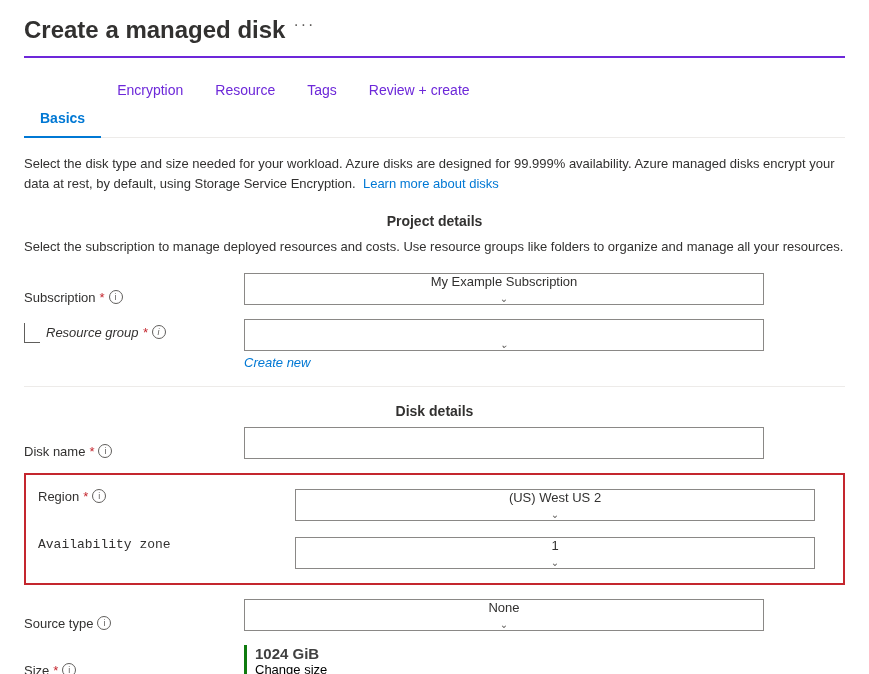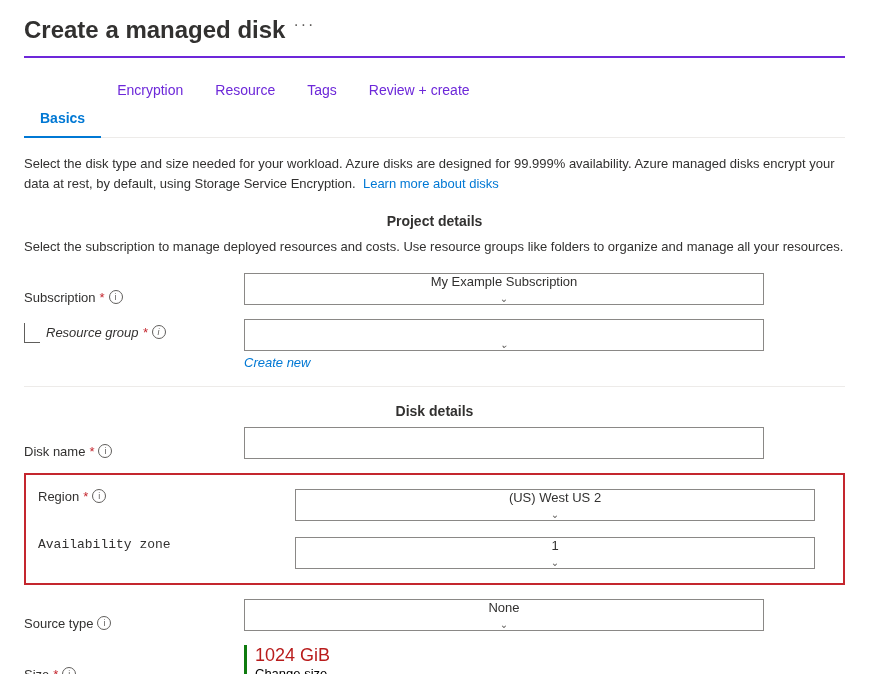--- a/index.html
+++ b/index.html
@@ -179,23 +179,23 @@
     
     .create-new-link {
       color: #0078d4;
       text-decoration: none;
       font-size: 13px;
       display: inline-block;
       margin-top: 4px;
       cursor: pointer;
     }
     .size-value {
-      font-size: 18px;
-      font-weight: 400;
-      color: #b91c1c;
+      font-size: 15px;
+      font-weight: 700;
+      color: #404040;
     }
     .size-subtext {
       font-size: 13px;
       color: #323130;
     }
     .change-size-link {
       color: #000000;
       text-decoration: none;
       font-size: 13px;
       cursor: pointer;

